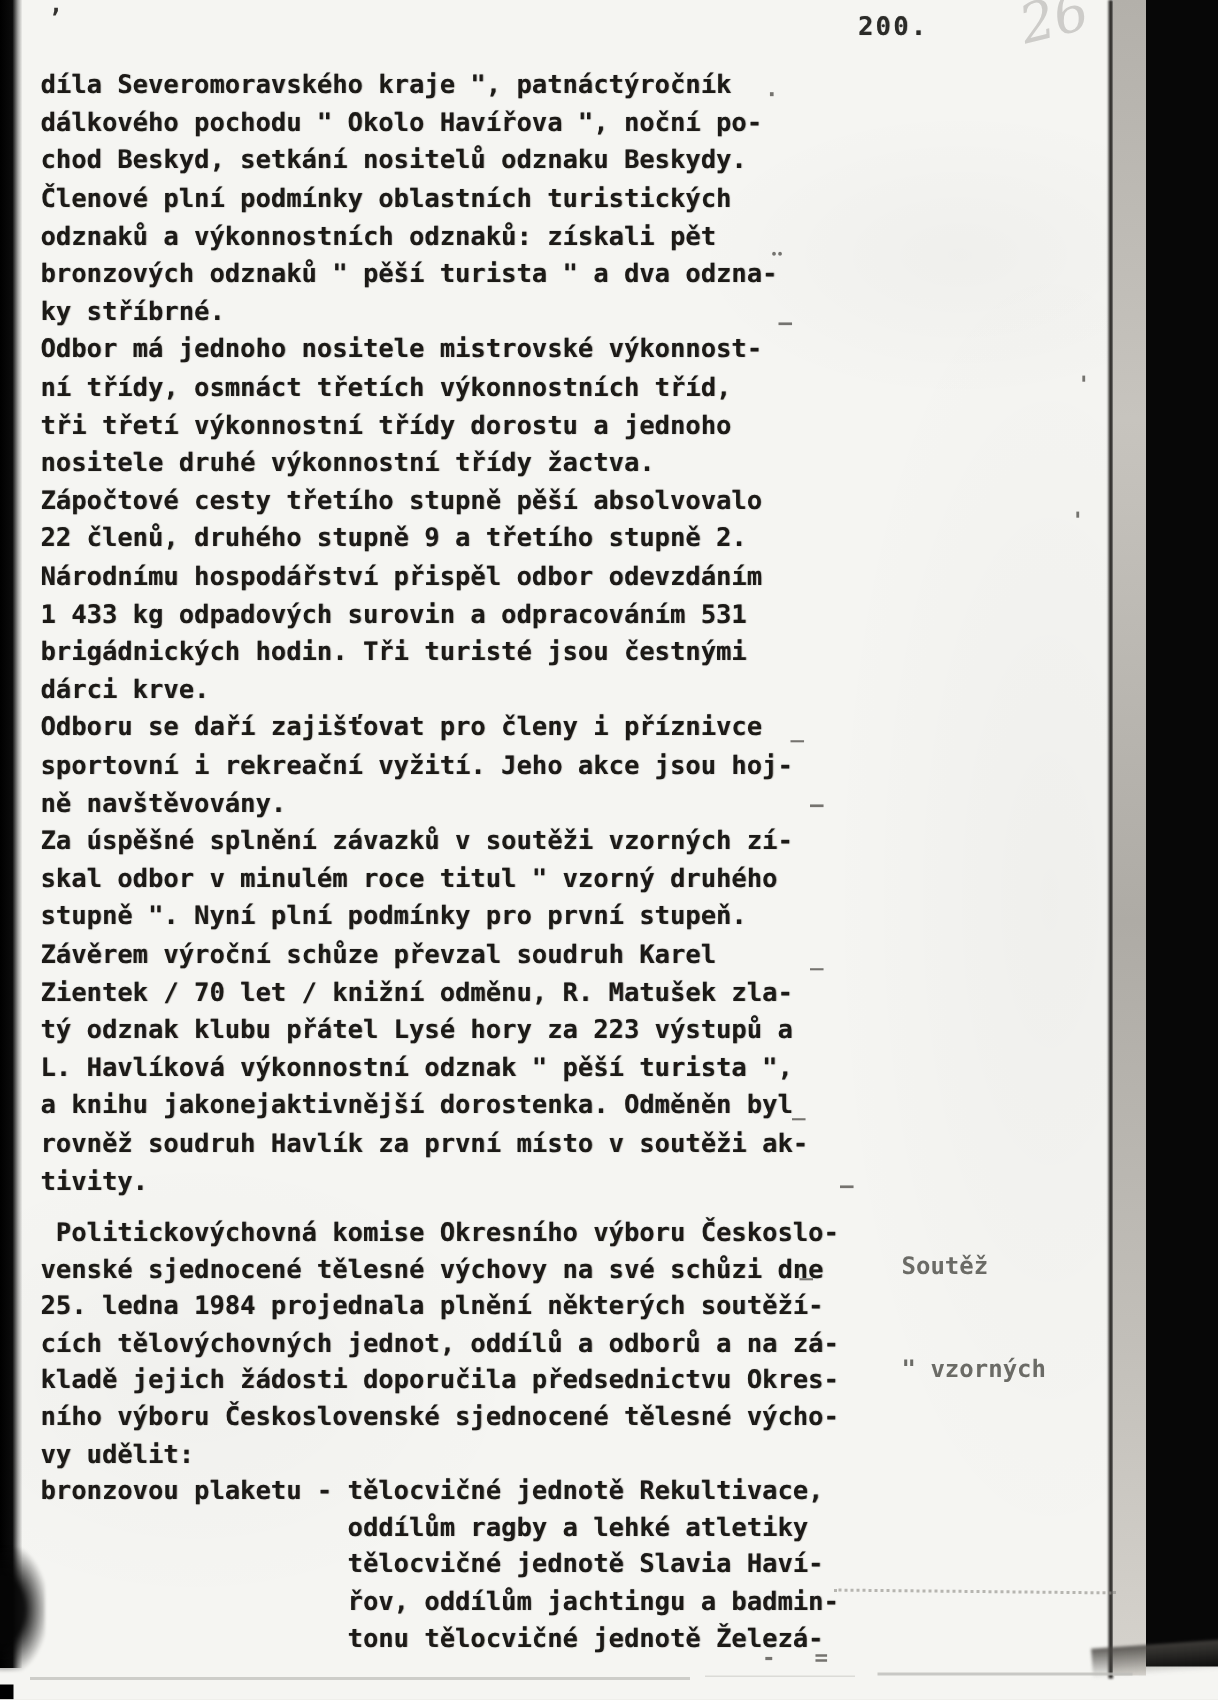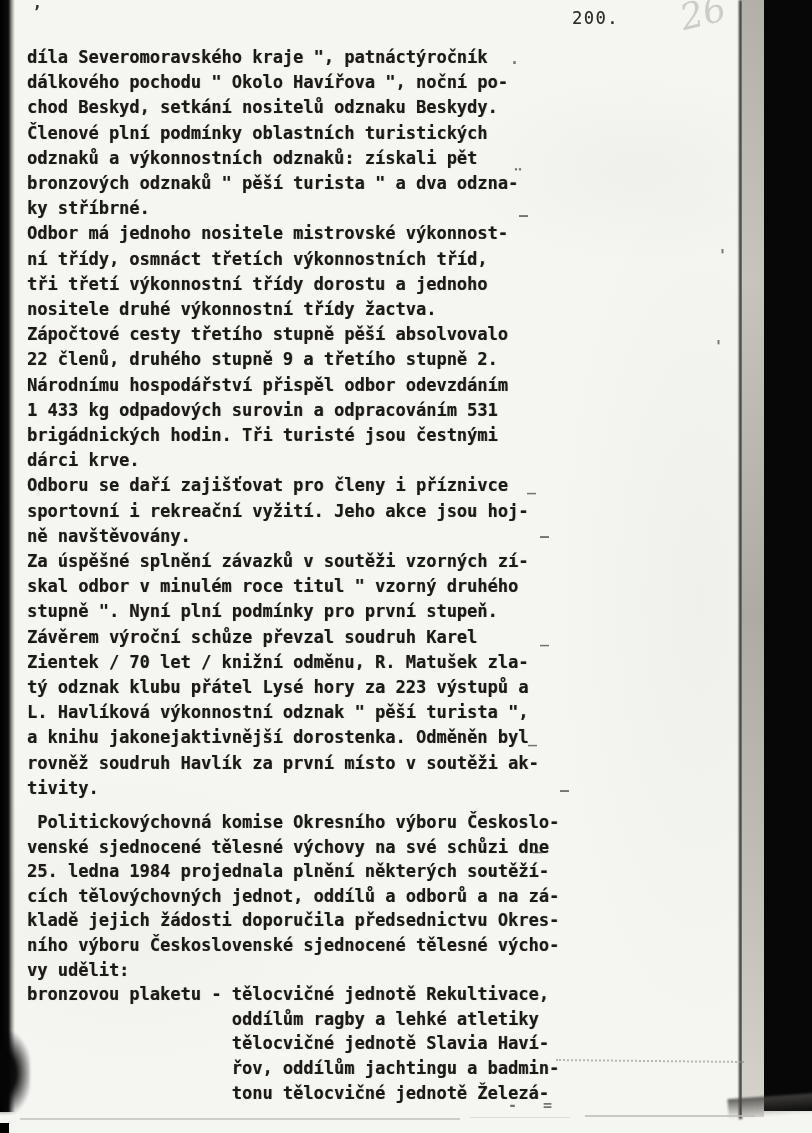--- a/index.html
+++ b/index.html
@@ -17,21 +17,21 @@
     position:absolute;left:27px;
     color:var(--ink,#1c1a17);
     font-weight:bold;font-size:17px;white-space:pre;
     text-shadow:0.4px 0.3px 0.7px rgba(25,22,18,.5);
     filter:blur(.22px);
   }
   #block1{top:45px;line-height:25.2px;}
   #block2{top:799px;line-height:24.6px;margin-top:11px;}
   .tline{height:inherit;}
   .page-number{
-    position:absolute;left:572px;top:8px;font-size:17px;font-weight:normal;
+    position:absolute;left:572px;top:8px;font-size:17px;font-weight:bold;
     letter-spacing:1.5px;color:#2b2b28;text-shadow:.3px .3px .6px rgba(0,0,0,.4);
     filter:blur(.2px);
   }
   .pencil{
     position:absolute;left:680px;top:-8px;
     font-family:"DejaVu Serif", serif;font-style:italic;font-size:36px;
     color:var(--pencil,#c9c8c5);transform:rotate(-14deg);opacity:.9;
   }
   .margin-note{
     position:absolute;left:601px;top:786px;font-size:16px;line-height:23px;
@@ -94,20 +94,24 @@
   <span class="stray-comma">’</span>
 
   <div class="page-number">200.</div>
 
   <div class="pencil">26</div>
 
   <div class="tblock" id="block1"><div class="tline">díla Severomoravského kraje ", patnáctýročník</div><div class="tline">dálkového pochodu " Okolo Havířova ", noční po-</div><div class="tline">chod Beskyd, setkání nositelů odznaku Beskydy.</div><div class="tline">Členové plní podmínky oblastních turistických</div><div class="tline">odznaků a výkonnostních odznaků: získali pět</div><div class="tline">bronzových odznaků " pěší turista " a dva odzna-</div><div class="tline">ky stříbrné.</div><div class="tline">Odbor má jednoho nositele mistrovské výkonnost-</div><div class="tline">ní třídy, osmnáct třetích výkonnostních tříd,</div><div class="tline">tři třetí výkonnostní třídy dorostu a jednoho</div><div class="tline">nositele druhé výkonnostní třídy žactva.</div><div class="tline">Zápočtové cesty třetího stupně pěší absolvovalo</div><div class="tline">22 členů, druhého stupně 9 a třetího stupně 2.</div><div class="tline">Národnímu hospodářství přispěl odbor odevzdáním</div><div class="tline">1 433 kg odpadových surovin a odpracováním 531</div><div class="tline">brigádnických hodin. Tři turisté jsou čestnými</div><div class="tline">dárci krve.</div><div class="tline">Odboru se daří zajišťovat pro členy i příznivce</div><div class="tline">sportovní i rekreační vyžití. Jeho akce jsou hoj-</div><div class="tline">ně navštěvovány.</div><div class="tline">Za úspěšné splnění závazků v soutěži vzorných zí-</div><div class="tline">skal odbor v minulém roce titul " vzorný druhého</div><div class="tline">stupně ". Nyní plní podmínky pro první stupeň.</div><div class="tline">Závěrem výroční schůze převzal soudruh Karel</div><div class="tline">Zientek / 70 let / knižní odměnu, R. Matušek zla-</div><div class="tline">tý odznak klubu přátel Lysé hory za 223 výstupů a</div><div class="tline">L. Havlíková výkonnostní odznak " pěší turista ",</div><div class="tline">a knihu jakonejaktivnější dorostenka. Odměněn byl</div><div class="tline">rovněž soudruh Havlík za první místo v soutěži ak-</div><div class="tline">tivity.</div></div>
 
   <div class="tblock" id="block2"><div class="tline"> Politickovýchovná komise Okresního výboru Českoslo-</div><div class="tline">venské sjednocené tělesné výchovy na své schůzi dne</div><div class="tline">25. ledna 1984 projednala plnění některých soutěží-</div><div class="tline">cích tělovýchovných jednot, oddílů a odborů a na zá-</div><div class="tline">kladě jejich žádosti doporučila předsednictvu Okres-</div><div class="tline">ního výboru Československé sjednocené tělesné výcho-</div><div class="tline">vy udělit:</div><div class="tline">bronzovou plaketu - tělocvičné jednotě Rekultivace,</div><div class="tline">                    oddílům ragby a lehké atletiky</div><div class="tline">                    tělocvičné jednotě Slavia Haví-</div><div class="tline">                    řov, oddílům jachtingu a badmin-</div><div class="tline">                    tonu tělocvičné jednotě Železá-</div></div>
 
+  <div class="margin-note">
+    <div>Soutěž</div>
+    <div>" vzorných</div>
+  </div>
 
   <div class="marks">
       <span style="left: 510px; top: 54px;">·</span>
       <span style="left: 514px; top: 154px;">‥</span>
       <span style="left: 519px; top: 206px;">–</span>
       <span style="left: 527px; top: 477px;">_</span>
       <span style="left: 540px; top: 527px;">–</span>
       <span style="left: 540px; top: 629px;">_</span>
       <span style="left: 528px; top: 729px;">_</span>
       <span style="left: 560px; top: 781px;">–</span>

